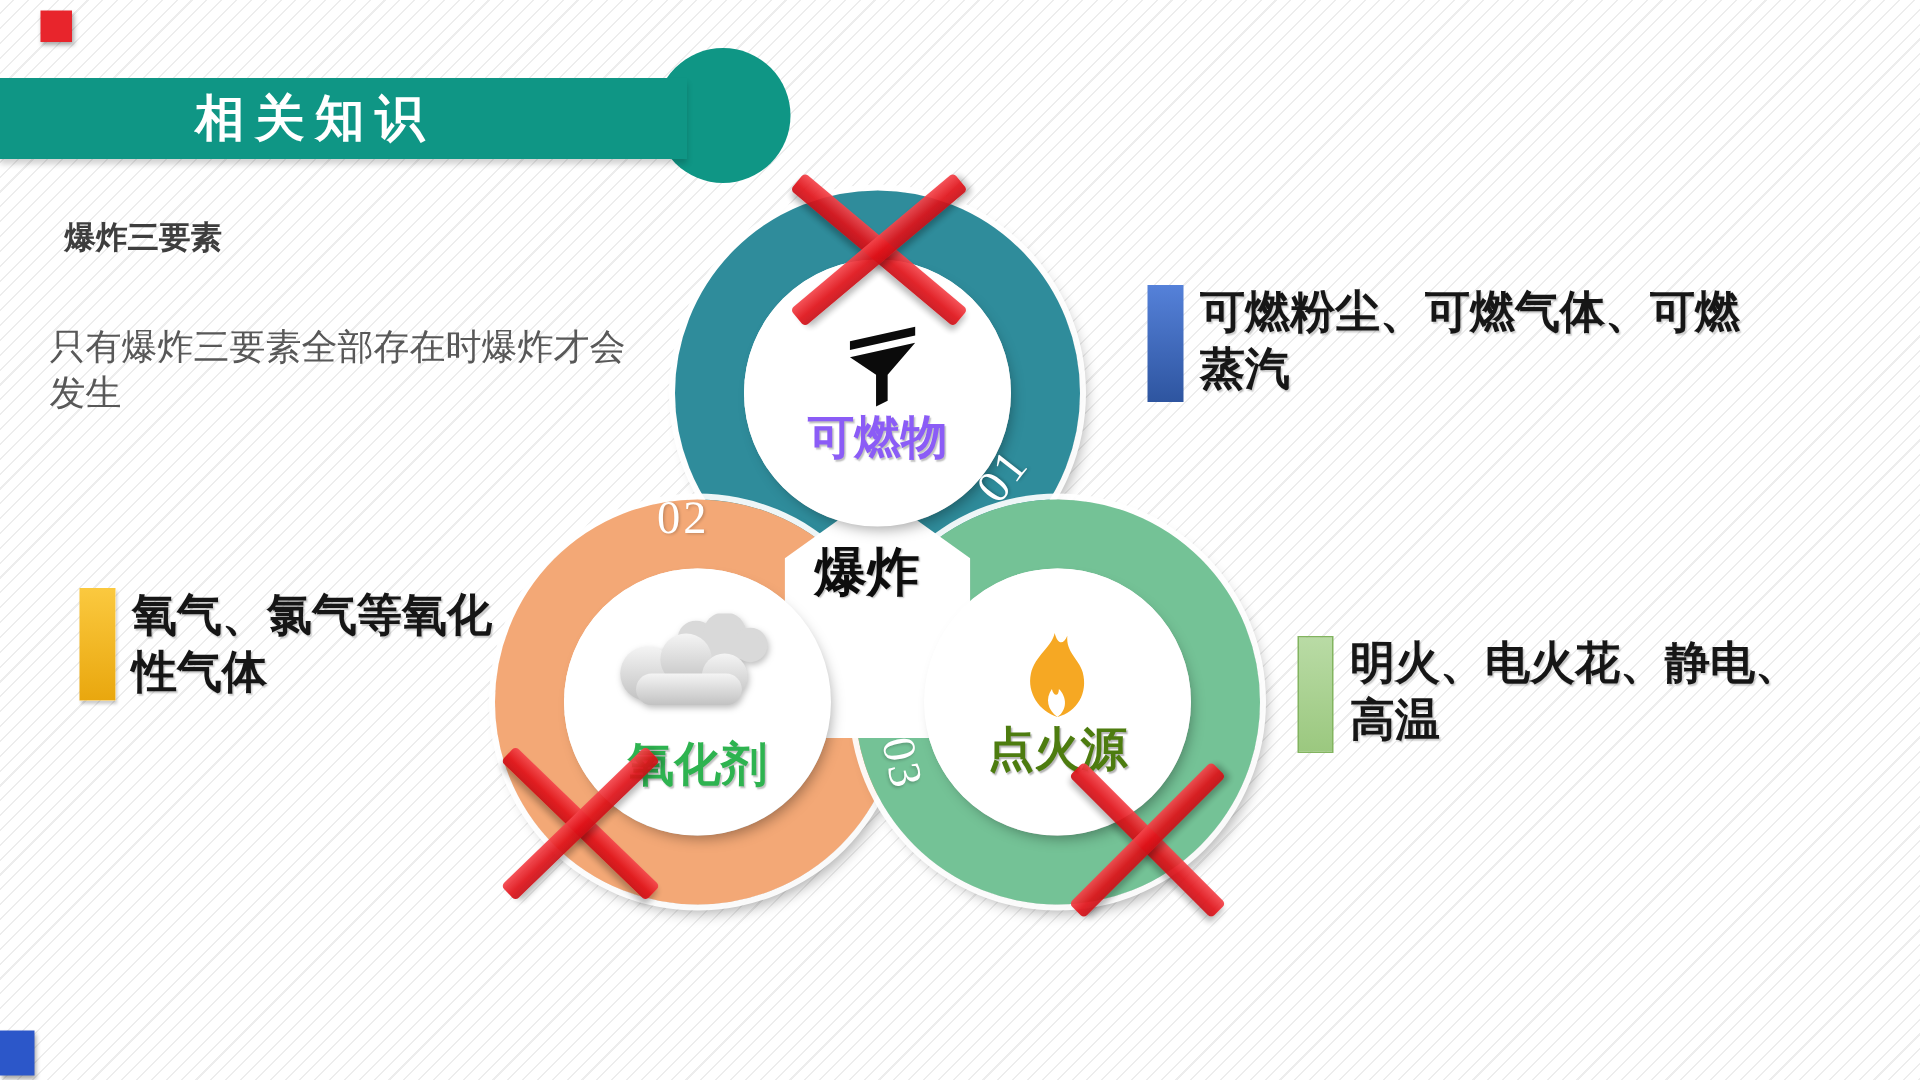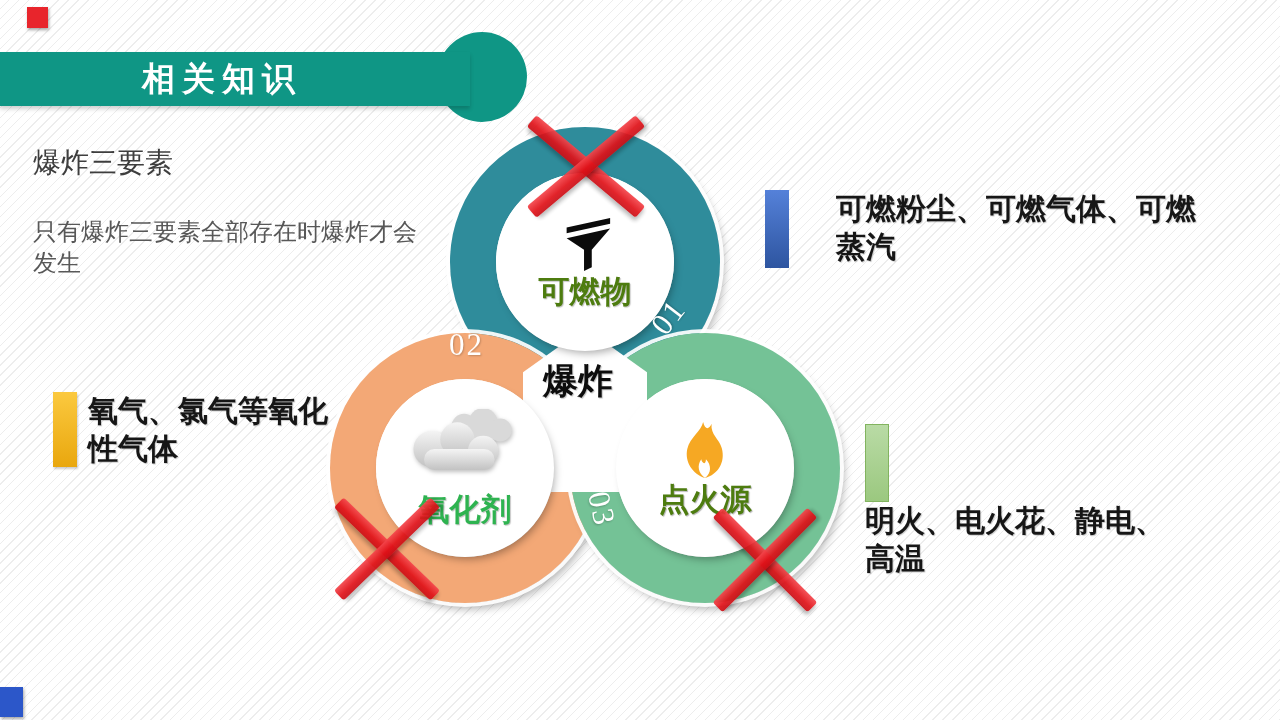--- a/index.html
+++ b/index.html
@@ -9,26 +9,26 @@
     background-image:repeating-linear-gradient(135deg,#ffffff 0px,#ffffff 6px,#ededed 6px,#ededed 7px);
     font-family:"Liberation Sans","DejaVu Sans",sans-serif;
   }
   
   .corner{position:absolute;}
   .corner.red{left:27px;top:7px;width:21px;height:21px;background:#e8252c;box-shadow:1px 2px 3px rgba(0,0,0,.35);}
   .corner.blue{left:0px;top:687px;width:23px;height:30px;background:#2c57c9;box-shadow:1px 2px 3px rgba(0,0,0,.35);}
   
   .header-bar{
     position:absolute;left:0;top:52px;width:458px;height:54px;background:#0f9685;
-    box-shadow:0 3px 4px rgba(0,0,0,.18);display:flex;align-items:center;z-index:9;padding-left:12px;
+    box-shadow:0 3px 4px rgba(0,0,0,.18);display:flex;align-items:center;z-index:9;
   }
   .header-title{margin-left:130px;font-size:33px;font-weight:bold;color:#ffffff;letter-spacing:7px;}
   .header-dot{position:absolute;left:437px;top:32px;width:90px;height:90px;border-radius:50%;background:#0f9685;z-index:8;}
   
-  .intro-heading{position:absolute;left:33px;top:144px;font-size:28px;font-weight:normal;color:#3e3e3e;}
+  .intro-heading{position:absolute;left:43px;top:144px;font-size:21px;font-weight:bold;color:#3e3e3e;}
   .intro-body{position:absolute;left:33px;top:216px;font-size:24px;color:#585858;line-height:31px;}
   
   .ring{
     position:absolute;width:178px;height:178px;border-radius:50%;border-style:solid;border-width:46px;
     box-shadow:0 0 0 4px rgba(255,255,255,.92),4px 6px 9px rgba(0,0,0,.30);
   }
   .ring.teal{left:450px;top:127px;border-color:#2f8c9b;z-index:1;}
   .ring.orange{left:330px;top:333px;border-color:#f3a876;z-index:2;}
   .ring.green{left:570px;top:333px;border-color:#74c296;z-index:3;}
   
@@ -40,34 +40,34 @@
   
   .inner{
     position:absolute;width:172px;height:172px;border-radius:50%;background:#ffffff;z-index:5;
     box-shadow:0 0 0 3px #ffffff,3px 5px 9px rgba(0,0,0,.35);
     display:flex;flex-direction:column;align-items:center;justify-content:center;
   }
   .inner.top{left:499px;top:176px;}
   .inner.left{left:379px;top:382px;}
   .inner.right{left:619px;top:382px;}
   .node-label{font-size:31px;font-weight:bold;line-height:34px;margin-top:2px;}
-  .node-label.black{color:#4d7c0f;text-shadow:1px 1px 1px rgba(0,0,0,.25);text-align:center;}
+  .node-label.black{color:#8b5cf6;text-shadow:1px 1px 1px rgba(0,0,0,.25);text-align:center;}
   .node-label.green{color:#2eb350;text-shadow:1px 1px 1px rgba(0,0,0,.25);}
   .node-label.red{color:#4d7c0f;text-shadow:1px 1px 1px rgba(0,0,0,.3);}
   .center-label{
     position:absolute;left:543px;top:358px;width:84px;text-align:left;z-index:6;
     font-size:35px;font-weight:bold;color:#0d0d0d;text-shadow:1px 1px 1px rgba(0,0,0,.25);
   }
   
   .ring-number{
     position:absolute;z-index:6;color:#ffffff;font-family:"Liberation Serif","DejaVu Serif",serif;
     font-size:31px;letter-spacing:2px;text-shadow:1px 1px 2px rgba(0,0,0,.2);
   }
   .n1{left:651px;top:299px;transform:rotate(-52deg);}
-  .n2{left:449px;top:327px;}
+  .n2{left:438px;top:327px;}
   .n3{left:584px;top:491px;transform:rotate(78deg);}
   
   .xmark{position:absolute;z-index:7;}
   .xmark i{
     position:absolute;left:50%;top:50%;display:block;border-radius:3px;
     background:linear-gradient(180deg,#f4454b 0%,#e01219 60%,#c90f16 100%);
     box-shadow:2px 3px 4px rgba(0,0,0,.30);opacity:.92;
   }
   .x1{left:531px;top:119px;width:110px;height:94px;}
   .x1 i{width:142px;height:15px;margin:-7px 0 0 -71px;}
@@ -78,23 +78,23 @@
   .x3{left:717px;top:512px;width:96px;height:96px;}
   .x3 i{width:134px;height:14px;margin:-7px 0 0 -67px;}
   .x3 i.a{transform:rotate(45deg);}  .x3 i.b{transform:rotate(-45deg);}
   
   .callout{position:absolute;display:flex;z-index:8;}
   .callout .bar{width:24px;margin-right:11px;flex:0 0 auto;}
   .bar-blue{height:78px;background:linear-gradient(180deg,#5581d9 0%,#2e55a0 100%);}
   .bar-yellow{height:75px;background:linear-gradient(180deg,#fbc93f 0%,#e9a70e 100%);box-shadow:1px 2px 2px rgba(0,0,0,.2);}
   .bar-green{height:78px;background:linear-gradient(180deg,#b9dba5 0%,#9bc87f 100%);border:1px solid #82b45f;box-sizing:border-box;}
   .callout-text{font-size:30px;font-weight:bold;color:#161616;line-height:38px;text-shadow:1px 1px 1px rgba(0,0,0,.2);}
-  .c1{left:765px;top:190px;gap:36px;}
+  .c1{left:765px;top:190px;}
   .c2{left:17px;top:392px;padding-left:36px;}
-  .c3{left:865px;top:424px;flex-direction:column;}
+  .c3{left:865px;top:424px;}
   svg{display:block;}
 </style>
 </head>
 <body>
 
 <div class="stage">
 
   <div class="corner red"></div>
   <div class="corner blue"></div>
 

